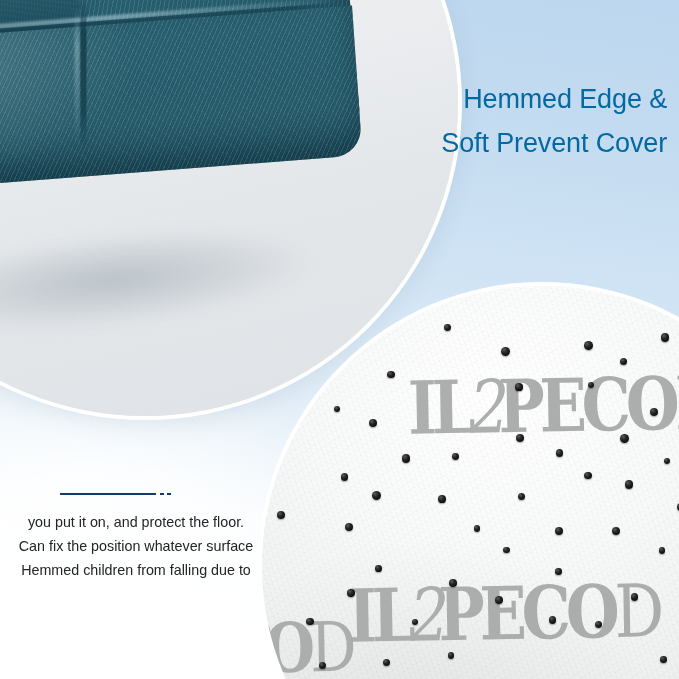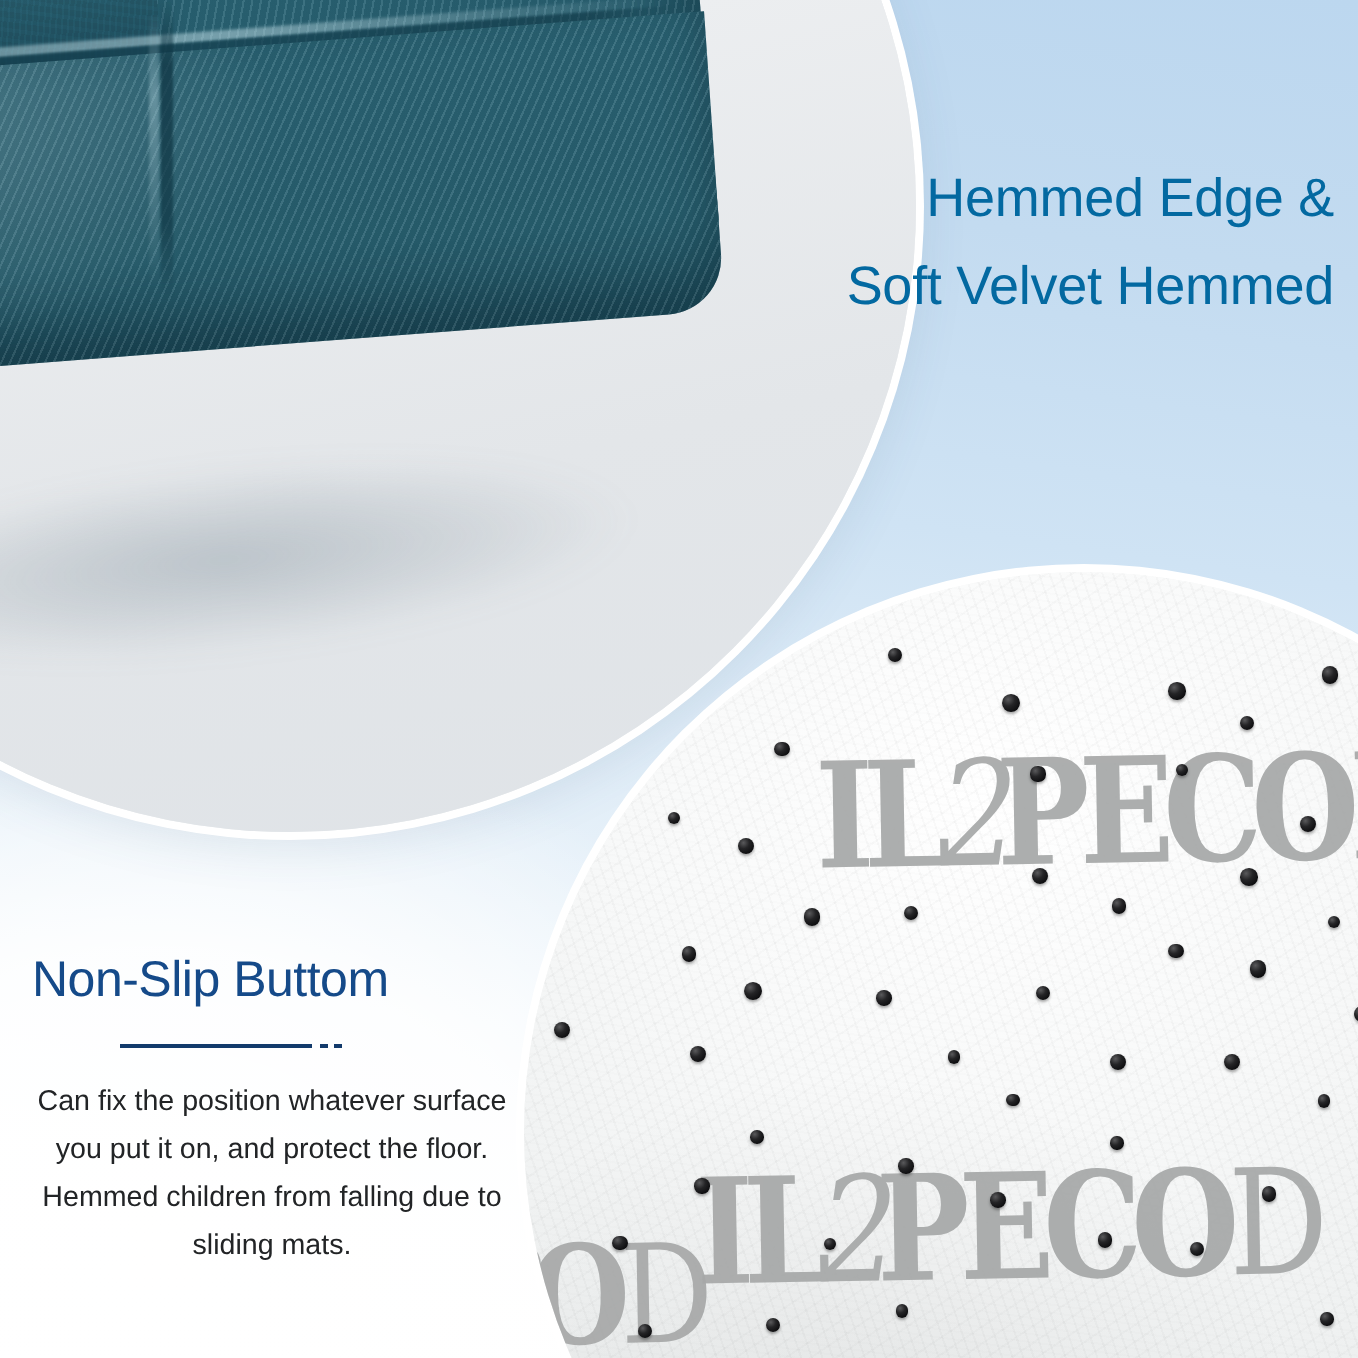--- a/index.html
+++ b/index.html
@@ -407,31 +407,29 @@
         <span class="dot" style="left: 387.611px; top: 121.975px; width: 8.155px; height: 8.155px;"></span>
         <span class="dot" style="left: 293.501px; top: 162.686px; width: 7.88934px; height: 7.88934px;"></span>
         <span class="dot" style="left: 56.7621px; top: 375.884px; width: 7.27343px; height: 7.27343px;"></span>
         <span class="dot" style="left: 362.916px; top: 194.387px; width: 8.41781px; height: 8.41781px;"></span>
         <span class="dot" style="left: 253.335px; top: 97.4787px; width: 7.24668px; height: 7.24668px;"></span>
       </div>
   </div>
 
   <div class="headline-right">
     <span class="hl-line">Hemmed Edge &amp;</span>
-    <span class="hl-line">Soft Velvet Hemmed</span>
+    <span class="hl-line">Soft Prevent Cover</span>
   </div>
 
   <div class="block-left">
-    <div class="title-left">Non-Slip Buttom</div>
     <div class="divider-wrap">
       <span class="divider-line"></span>
       <span class="divider-dot d1"></span>
       <span class="divider-dot d2"></span>
     </div>
     <div class="body-left">
+      <span class="bl-line">you put it on, and protect the floor.</span>
       <span class="bl-line">Can fix the position whatever surface</span>
-      <span class="bl-line">you put it on, and protect the floor.</span>
       <span class="bl-line">Hemmed children from falling due to</span>
-      <span class="bl-line">sliding mats.</span>
     </div>
   </div>
 
 </div>
 
 </body></html>

